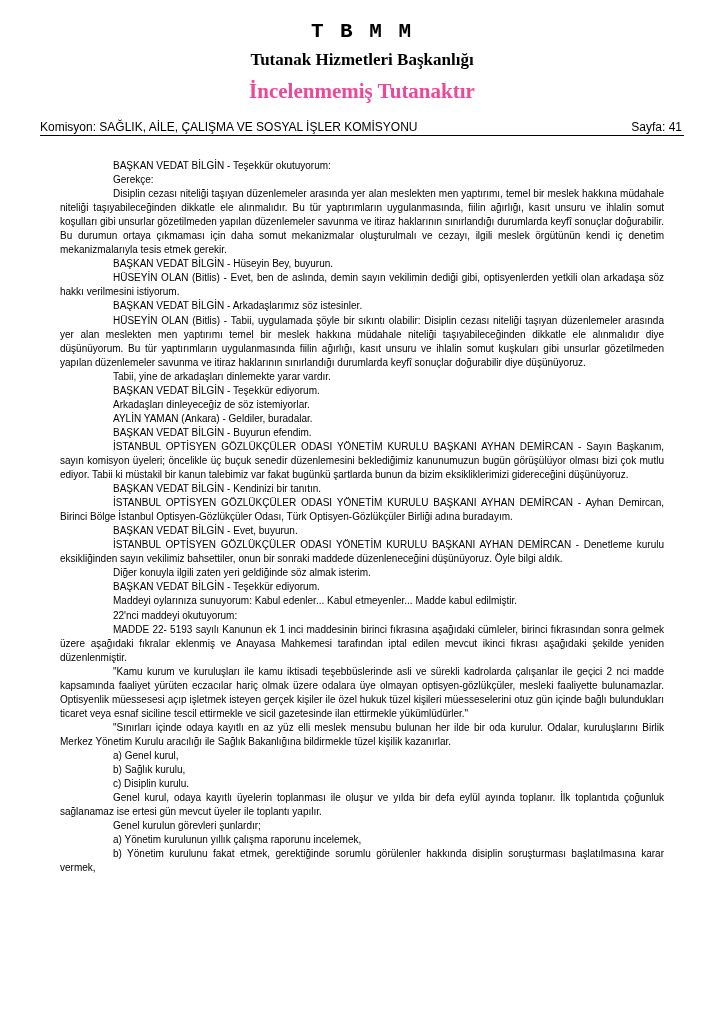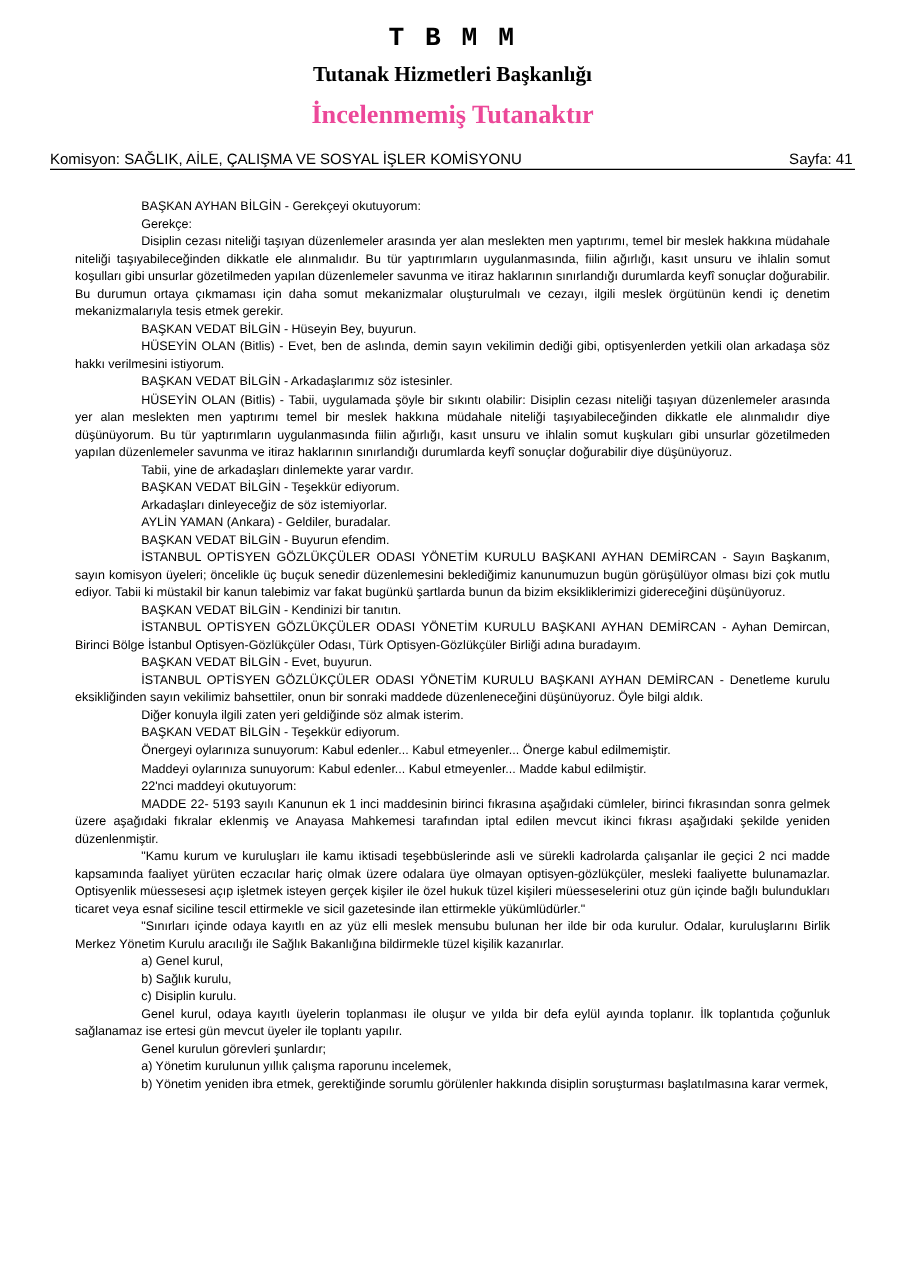--- a/index.html
+++ b/index.html
@@ -21,46 +21,45 @@
   <div class="h-org">T B M M</div>
   <div class="h-dept">Tutanak Hizmetleri Başkanlığı</div>
   <div class="h-status">İncelenmemiş Tutanaktır</div>
   <div class="h-line">
     <span class="h-komisyon">Komisyon: SAĞLIK, AİLE, ÇALIŞMA VE SOSYAL İŞLER KOMİSYONU</span>
     <span class="h-sayfa">Sayfa: 41</span>
   </div>
 </div>
 
 <div class="body">
-  <p class="p">BAŞKAN AYHAN BİLGİN - Gerekçeyi okutuyorum:</p>
+  <p class="p">BAŞKAN VEDAT BİLGİN - Teşekkür okutuyorum:</p>
   <p class="p"> Gerekçe:</p>
   <p class="p">Disiplin cezası niteliği taşıyan düzenlemeler arasında yer alan meslekten men yaptırımı, temel bir meslek hakkına müdahale niteliği taşıyabileceğinden dikkatle ele alınmalıdır. Bu tür yaptırımların uygulanmasında, fiilin ağırlığı, kasıt unsuru ve ihlalin somut koşulları gibi unsurlar gözetilmeden yapılan düzenlemeler savunma ve itiraz haklarının sınırlandığı durumlarda keyfî sonuçlar doğurabilir. Bu durumun ortaya çıkmaması için daha somut mekanizmalar oluşturulmalı ve cezayı, ilgili meslek örgütünün kendi iç denetim mekanizmalarıyla tesis etmek gerekir.</p>
   <p class="p">BAŞKAN VEDAT BİLGİN - Hüseyin Bey, buyurun.</p>
   <p class="p">HÜSEYİN OLAN (Bitlis) - Evet, ben de aslında, demin sayın vekilimin dediği gibi, optisyenlerden yetkili olan arkadaşa söz hakkı verilmesini istiyorum.</p>
   <p class="p">BAŞKAN VEDAT BİLGİN - Arkadaşlarımız söz istesinler.</p>
   <p class="p">HÜSEYİN OLAN (Bitlis) - Tabii, uygulamada şöyle bir sıkıntı olabilir: Disiplin cezası niteliği taşıyan düzenlemeler arasında yer alan meslekten men yaptırımı temel bir meslek hakkına müdahale niteliği taşıyabileceğinden dikkatle ele alınmalıdır diye düşünüyorum. Bu tür yaptırımların uygulanmasında fiilin ağırlığı, kasıt unsuru ve ihlalin somut kuşkuları gibi unsurlar gözetilmeden yapılan düzenlemeler savunma ve itiraz haklarının sınırlandığı durumlarda keyfî sonuçlar doğurabilir diye düşünüyoruz.</p>
   <p class="p">Tabii, yine de arkadaşları dinlemekte yarar vardır.</p>
   <p class="p">BAŞKAN VEDAT BİLGİN - Teşekkür ediyorum.</p>
   <p class="p">Arkadaşları dinleyeceğiz de söz istemiyorlar.</p>
   <p class="p">AYLİN YAMAN (Ankara) - Geldiler, buradalar.</p>
   <p class="p">BAŞKAN VEDAT BİLGİN - Buyurun efendim.</p>
   <p class="p">İSTANBUL OPTİSYEN GÖZLÜKÇÜLER ODASI YÖNETİM KURULU BAŞKANI AYHAN DEMİRCAN - Sayın Başkanım, sayın komisyon üyeleri; öncelikle üç buçuk senedir düzenlemesini beklediğimiz kanunumuzun bugün görüşülüyor olması bizi çok mutlu ediyor. Tabii ki müstakil bir kanun talebimiz var fakat bugünkü şartlarda bunun da bizim eksikliklerimizi gidereceğini düşünüyoruz.</p>
   <p class="p">BAŞKAN VEDAT BİLGİN - Kendinizi bir tanıtın.</p>
   <p class="p">İSTANBUL OPTİSYEN GÖZLÜKÇÜLER ODASI YÖNETİM KURULU BAŞKANI AYHAN DEMİRCAN - Ayhan Demircan, Birinci Bölge İstanbul Optisyen-Gözlükçüler Odası, Türk Optisyen-Gözlükçüler Birliği adına buradayım.</p>
   <p class="p">BAŞKAN VEDAT BİLGİN - Evet, buyurun.</p>
   <p class="p">İSTANBUL OPTİSYEN GÖZLÜKÇÜLER ODASI YÖNETİM KURULU BAŞKANI AYHAN DEMİRCAN - Denetleme kurulu eksikliğinden sayın vekilimiz bahsettiler, onun bir sonraki maddede düzenleneceğini düşünüyoruz. Öyle bilgi aldık.</p>
   <p class="p">Diğer konuyla ilgili zaten yeri geldiğinde söz almak isterim.</p>
   <p class="p">BAŞKAN VEDAT BİLGİN - Teşekkür ediyorum.</p>
-  <p class="p">Önergeyi oylarınıza sunuyorum: Kabul edenler... Kabul etmeyenler... Önerge kabul edilmemiştir.</p>
   <p class="p">Maddeyi oylarınıza sunuyorum: Kabul edenler... Kabul etmeyenler... Madde kabul edilmiştir.</p>
   <p class="p">22'nci maddeyi okutuyorum:</p>
   <p class="p">MADDE 22- 5193 sayılı Kanunun ek 1 inci maddesinin birinci fıkrasına aşağıdaki cümleler, birinci fıkrasından sonra gelmek üzere aşağıdaki fıkralar eklenmiş ve Anayasa Mahkemesi tarafından iptal edilen mevcut ikinci fıkrası aşağıdaki şekilde yeniden düzenlenmiştir.</p>
   <p class="p">"Kamu kurum ve kuruluşları ile kamu iktisadi teşebbüslerinde asli ve sürekli kadrolarda çalışanlar ile geçici 2 nci madde kapsamında faaliyet yürüten eczacılar hariç olmak üzere odalara üye olmayan optisyen-gözlükçüler, mesleki faaliyette bulunamazlar. Optisyenlik müessesesi açıp işletmek isteyen gerçek kişiler ile özel hukuk tüzel kişileri müesseselerini otuz gün içinde bağlı bulundukları ticaret veya esnaf siciline tescil ettirmekle ve sicil gazetesinde ilan ettirmekle yükümlüdürler."</p>
   <p class="p">"Sınırları içinde odaya kayıtlı en az yüz elli meslek mensubu bulunan her ilde bir oda kurulur. Odalar, kuruluşlarını Birlik Merkez Yönetim Kurulu aracılığı ile Sağlık Bakanlığına bildirmekle tüzel kişilik kazanırlar.</p>
   <p class="p"> a) Genel kurul,</p>
   <p class="p">b) Sağlık kurulu,</p>
   <p class="p">c) Disiplin kurulu.</p>
   <p class="p">Genel kurul, odaya kayıtlı üyelerin toplanması ile oluşur ve yılda bir defa eylül ayında toplanır. İlk toplantıda çoğunluk sağlanamaz ise ertesi gün mevcut üyeler ile toplantı yapılır.</p>
   <p class="p">Genel kurulun görevleri şunlardır;</p>
   <p class="p">a) Yönetim kurulunun yıllık çalışma raporunu incelemek,</p>
-  <p class="p">b) Yönetim yeniden ibra etmek, gerektiğinde sorumlu görülenler hakkında disiplin soruşturması başlatılmasına karar vermek,</p>
+  <p class="p">b) Yönetim kurulunu fakat etmek, gerektiğinde sorumlu görülenler hakkında disiplin soruşturması başlatılmasına karar vermek,</p>
   <p class="p"></p>
 </div>
 
 </body></html>

